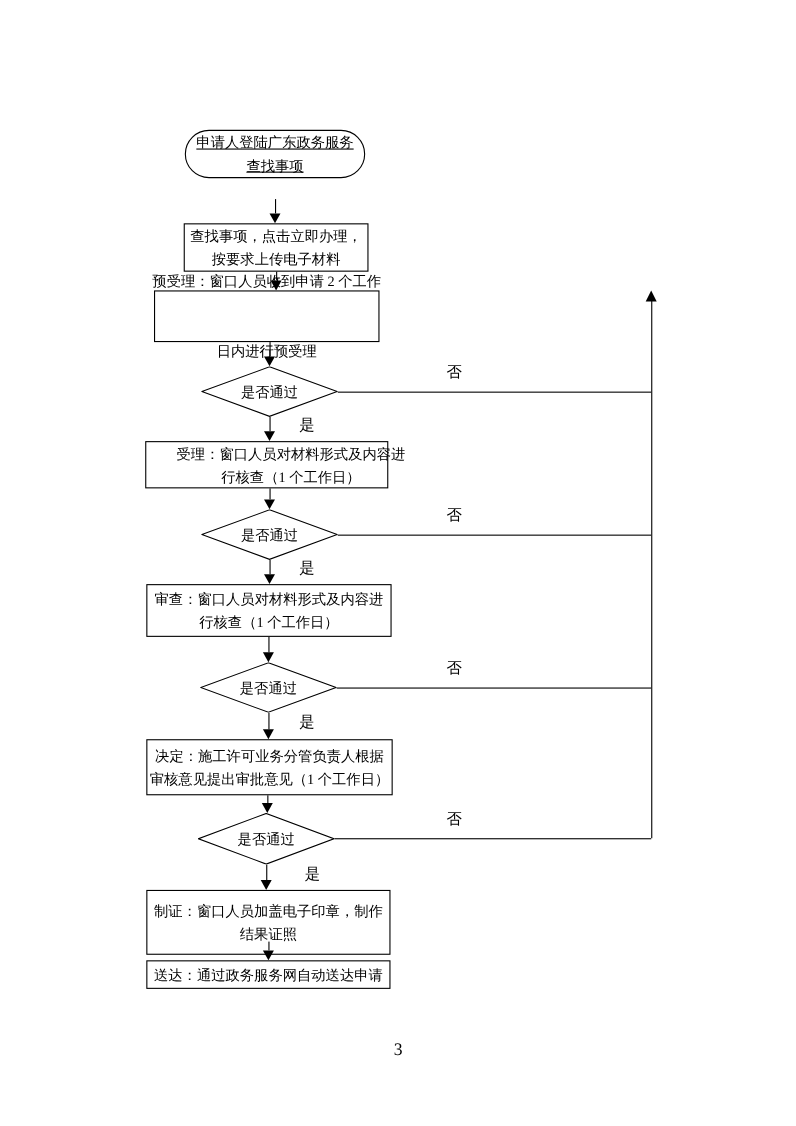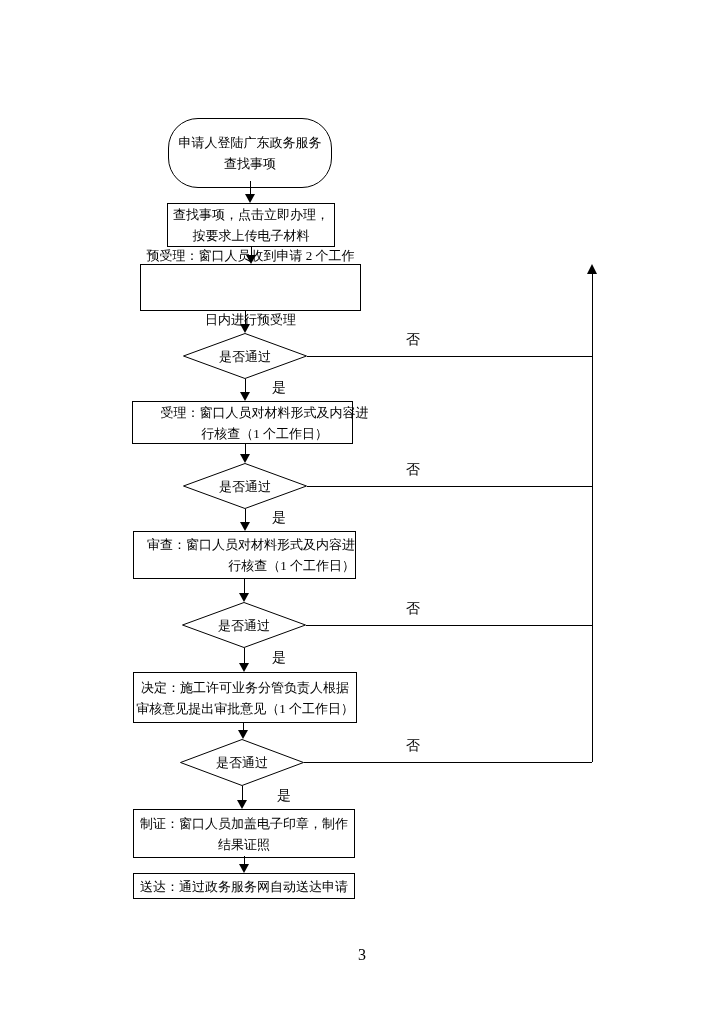--- a/index.html
+++ b/index.html
@@ -24,41 +24,41 @@
   .hline{position:absolute;height:1px;background:#000;}
   .vline{position:absolute;width:1px;background:#000;}
   .edge-label{position:absolute;font-size:14px;line-height:16px;}
   .page-num{position:absolute;left:0;width:724px;text-align:center;font-size:16px;}
 </style>
 </head>
 <body>
 
 <div class="page">
 
-  <div class="node terminator" style="left:168px;top:118px;width:164px;height:70px;">
+  <div class="node terminator" style="left:168px;top:118px;width:164px;height:44px;text-decoration:underline;">
     <div>申请人登陆广东政务服务</div>
     <div>查找事项</div>
   </div>
 
   <div class="conn-v" style="left:245px;top:181px;height:22px;">
       <i class="cv-line"></i>
       <i class="ah-down"></i>
     </div>
 
   <div class="node" style="left:167px;top:203px;width:168px;height:44px;justify-content:flex-end;">
     <div>查找事项，点击立即办理，</div>
     <div>按要求上传电子材料</div>
   </div>
 
   <div class="conn-v" style="left:246px;top:247px;height:17px;">
       <i class="cv-line"></i>
       <i class="ah-down"></i>
     </div>
 
-  <div class="node" style="left:140px;top:264px;width:221px;height:47px;gap:43px;">
+  <div class="node" style="left:140px;top:264px;width:205px;height:47px;gap:43px;">
     <div>预受理：窗口人员收到申请 2 个工作</div>
     <div>日内进行预受理</div>
   </div>
 
   <div class="conn-v" style="left:240px;top:311px;height:22px;">
       <i class="cv-line"></i>
       <i class="ah-down"></i>
     </div>
 
   <div class="node decision" style="left:183px;top:333px;width:124px;height:46px;">
@@ -92,21 +92,21 @@
     <div class="dtext">是否通过</div>
   </div>
   <div class="hline" style="left:307px;top:486px;width:285px;"></div>
   <div class="edge-label" style="left:406px;top:462px;">否</div>
   <div class="conn-v" style="left:240px;top:509px;height:22px;">
       <i class="cv-line"></i>
       <i class="ah-down"></i>
     </div>
   <div class="edge-label" style="left:272px;top:510px;">是</div>
 
-  <div class="node" style="left:133px;top:531px;width:223px;height:48px;align-items:flex-end;">
+  <div class="node" style="left:133px;top:531px;width:223px;height:48px;">
     <div>审查：窗口人员对材料形式及内容进</div>
     <div>行核查（1 个工作日）</div>
   </div>
 
   <div class="conn-v" style="left:239px;top:579px;height:23px;">
       <i class="cv-line"></i>
       <i class="ah-down"></i>
     </div>
 
   <div class="node decision" style="left:182px;top:602px;width:124px;height:46px;">
@@ -140,21 +140,21 @@
     <div class="dtext">是否通过</div>
   </div>
   <div class="hline" style="left:304px;top:762px;width:288px;"></div>
   <div class="edge-label" style="left:406px;top:738px;">否</div>
   <div class="conn-v" style="left:237px;top:786px;height:23px;">
       <i class="cv-line"></i>
       <i class="ah-down"></i>
     </div>
   <div class="edge-label" style="left:277px;top:788px;">是</div>
 
-  <div class="node" style="left:133px;top:809px;width:222px;height:49px;">
+  <div class="node" style="left:133px;top:809px;width:222px;height:59px;">
     <div>制证：窗口人员加盖电子印章，制作</div>
     <div>结果证照</div>
   </div>
 
   <div class="conn-v" style="left:239px;top:856px;height:17px;">
       <i class="cv-line"></i>
       <i class="ah-down"></i>
     </div>
 
   <div class="node" style="left:133px;top:873px;width:222px;height:26px;">

